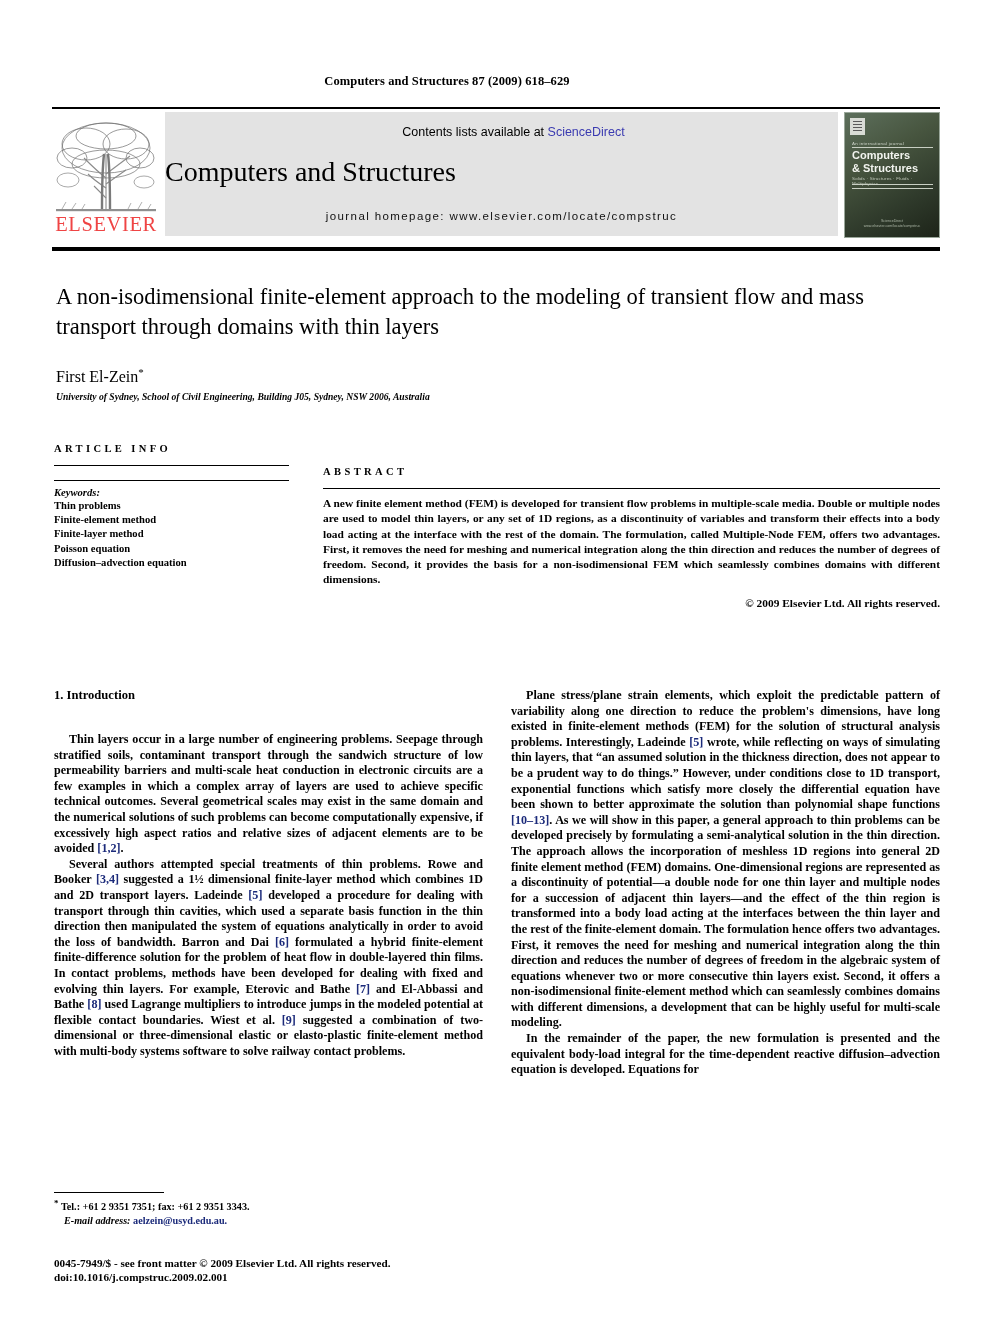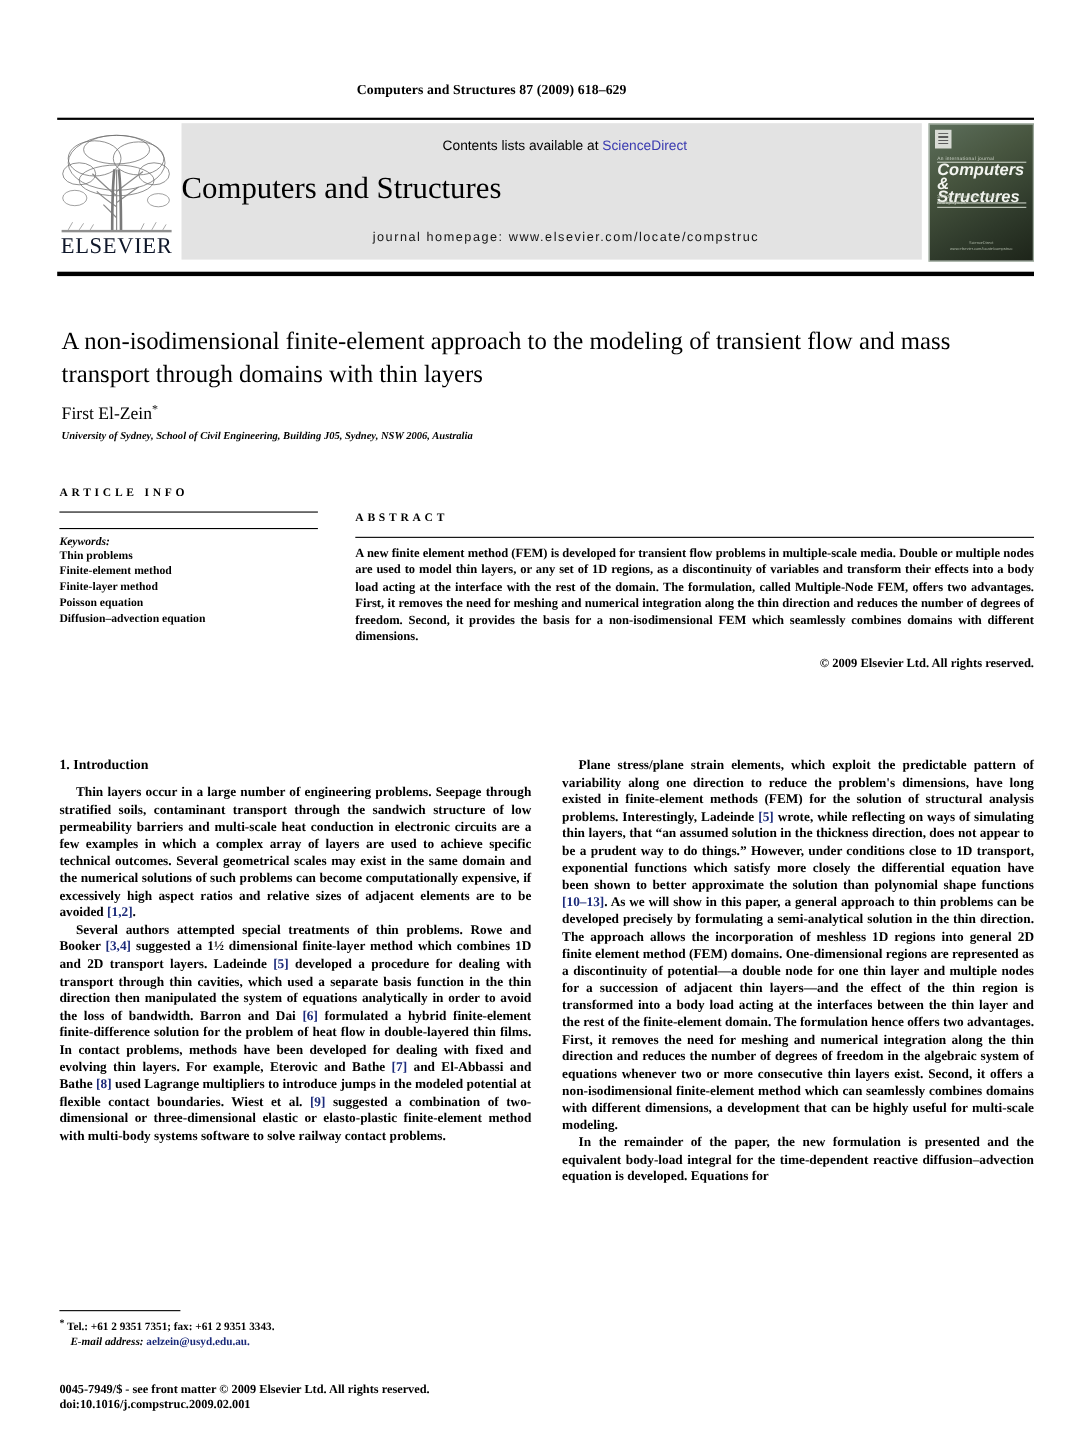--- a/index.html
+++ b/index.html
@@ -43,21 +43,21 @@
     padding-top: 2px;
   }
   .elsevier-tree { display: block; }
   .elsevier-word {
     position: absolute;
     bottom: 2px; left: 0; width: 108px;
     text-align: center;
     font-family: "Liberation Serif", serif;
     font-size: 20.5px;
     letter-spacing: 0.6px;
-    color: #0f172a;
+    color: #ef4444;
   }
   .banner {
     flex: 1 1 auto;
     height: 124px;
     background: #e3e3e3;
     margin-left: 5px;
     margin-right: 6px;
     position: relative;
   }
   .banner-contents {
@@ -73,21 +73,20 @@
     font-size: 28px;
     font-family: "Liberation Serif", serif;
   }
   .banner-home {
     position: absolute; bottom: 14px; left: 0; width: 100%;
     text-align: center;
     font-size: 11.5px;
     font-family: "Liberation Sans", sans-serif;
     letter-spacing: 1.4px;
     color: #111;
-    margin-left: 13px;
   }
   .cover-thumb {
     flex: 0 0 96px;
     width: 96px; height: 126px;
     border: 1px solid #9aa79a;
     background: linear-gradient(150deg,#5d6f5c 0%,#47553f 35%,#2f3a2b 70%,#1d2419 100%);
     position: relative;
     overflow: hidden;
   }
   .cover-badge {
@@ -102,24 +101,23 @@
   }
   .cover-kicker {
     position: absolute; top: 28px; left: 7px; right: 6px;
     font-size: 4.4px; color: #cdd4c9;
     font-family: "Liberation Sans", sans-serif;
     letter-spacing: .3px;
   }
   .cover-rule { position:absolute; left:7px; right:6px; height:1px; background:#c8cfc3; }
   .cover-name {
     position: absolute; top: 36px; left: 7px; right: 6px;
-    font-size: 15px; line-height: 12.5px; color: #f2f4ef;
-    font-family: "Liberation Sans", sans-serif;
-    font-weight: bold;
-    font-style: italic;
+    font-size: 11px; line-height: 12.5px; color: #f2f4ef;
+    font-family: "Liberation Sans", sans-serif;
+    font-weight: bold;
   }
   .cover-sub {
     position: absolute; top: 63px; left: 7px; right: 6px;
     font-size: 4.4px; color: #c3cbbd;
     font-family: "Liberation Sans", sans-serif;
     letter-spacing: .2px;
   }
   .cover-foot {
     position: absolute; bottom: 9px; left: 0; width: 100%;
     text-align: center; font-size: 3.6px; color: #aab4a4;
@@ -128,21 +126,21 @@
   }
   .masthead-rule {
     position: absolute;
     top: 247px; left: 52px; width: 888px; height: 4px;
     background: #000;
   }
 
   
   .title {
     position: absolute;
-    top: 295px; left: 56px; width: 880px;
+    top: 282px; left: 56px; width: 880px;
     font-size: 22.5px;
     line-height: 30px;
     font-family: "Liberation Serif", serif;
   }
   .author {
     position: absolute;
     top: 366px; left: 56px; width: 700px;
     font-size: 16px;
     font-family: "Liberation Serif", serif;
   }
@@ -199,21 +197,21 @@
   .body-cols {
     position: absolute;
     top: 688px; left: 54px; width: 886px; height: 490px;
     display: flex;
     gap: 28px;
   }
   .col { width: 429px; }
   .h2 {
     font-size: 12.6px;
     font-weight: bold;
-    margin: 0 0 10px 0;
+    margin: 0 0 29px 0;
     font-family: "Liberation Serif", serif;
   }
   .col p {
     margin: 0;
     font-size: 12.1px;
     line-height: 15.6px;
     text-align: justify;
     text-indent: 15px;
     font-weight: bold;
     font-family: "Liberation Serif", serif;

